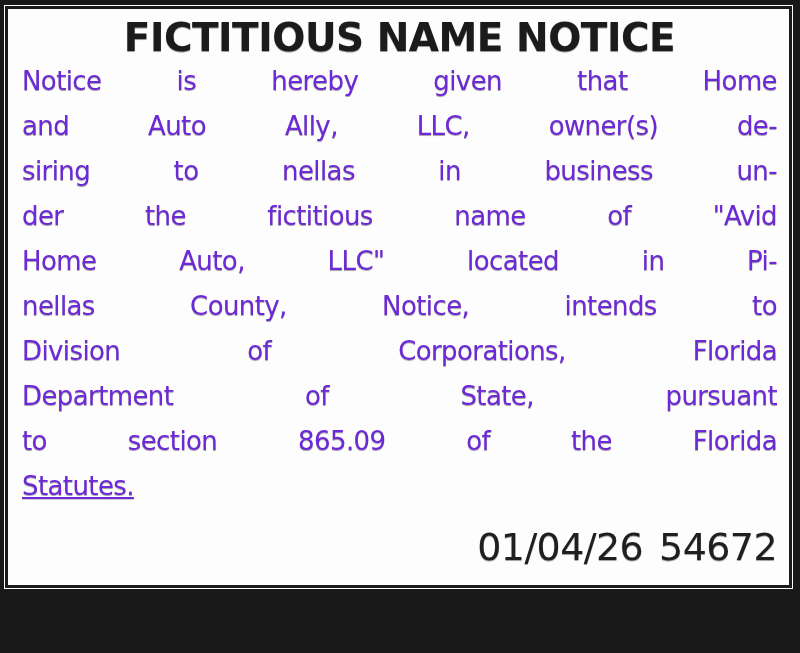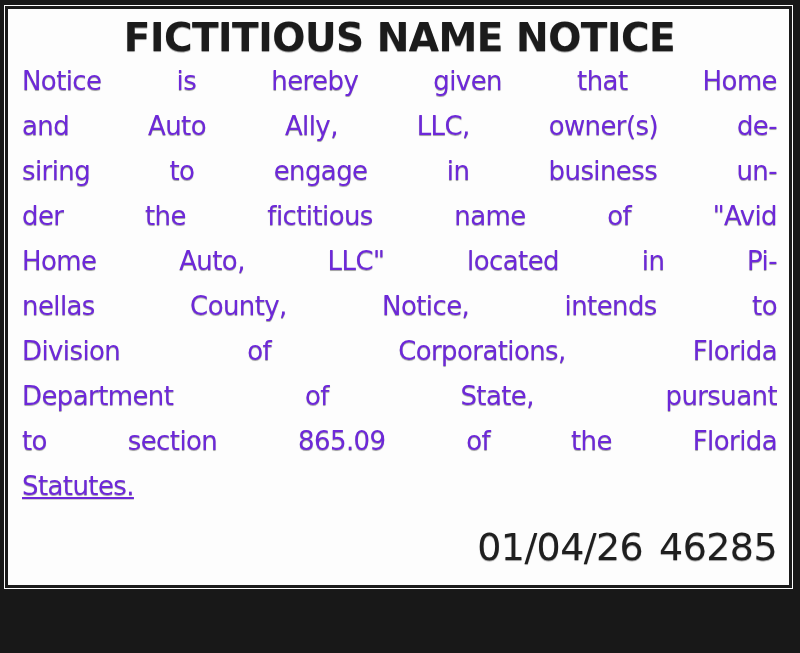--- a/index.html
+++ b/index.html
@@ -82,29 +82,29 @@
 
 <div class="stage">
   <div class="paper">
     <div class="frame">
 
       <h1 class="title">FICTITIOUS NAME NOTICE</h1>
 
       <div class="bodytext">
         <div class="jline">Notice is hereby given that Home</div>
         <div class="jline">and Auto Ally, LLC, owner(s) de-</div>
-        <div class="jline">siring to engage in business un-</div>
+        <div class="jline">siring to nellas in business un-</div>
         <div class="jline">der the fictitious name of "Avid</div>
         <div class="jline">Home Auto, LLC" located in Pi-</div>
         <div class="jline">nellas County, Notice, intends to</div>
         <div class="jline">Division of Corporations, Florida</div>
         <div class="jline">Department of State, pursuant</div>
         <div class="jline">to section 865.09 of the Florida</div>
         <div class="jline lastline">Statutes.</div>
       </div>
 
       <div class="stamp">
-        <span class="pubdate">01/04/26</span><span class="adnum">46285</span>
+        <span class="pubdate">01/04/26</span><span class="adnum">54672</span>
       </div>
 
     </div>
   </div>
 </div>
 
 </body></html>

